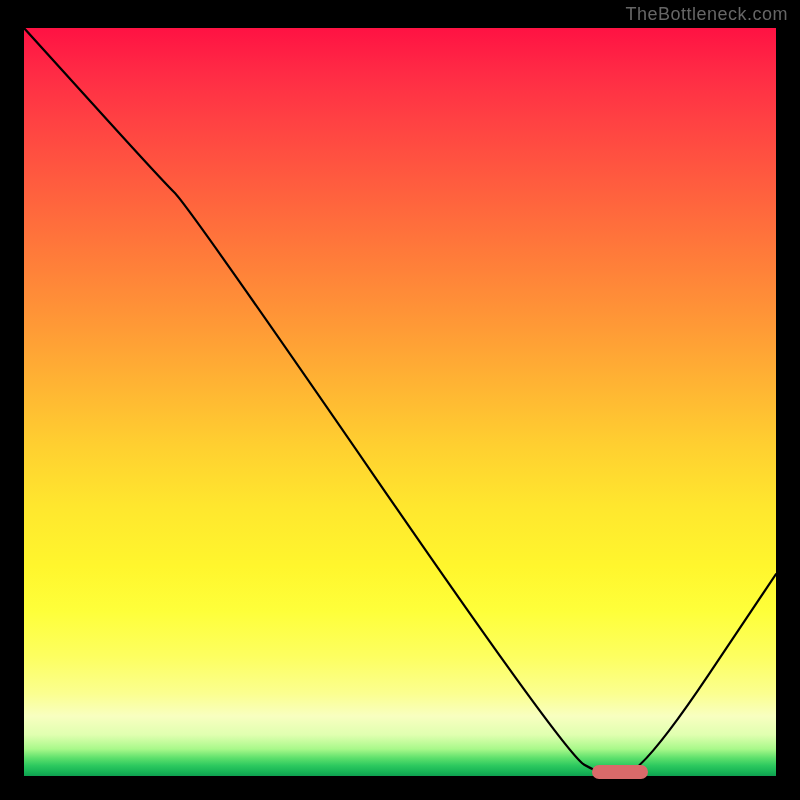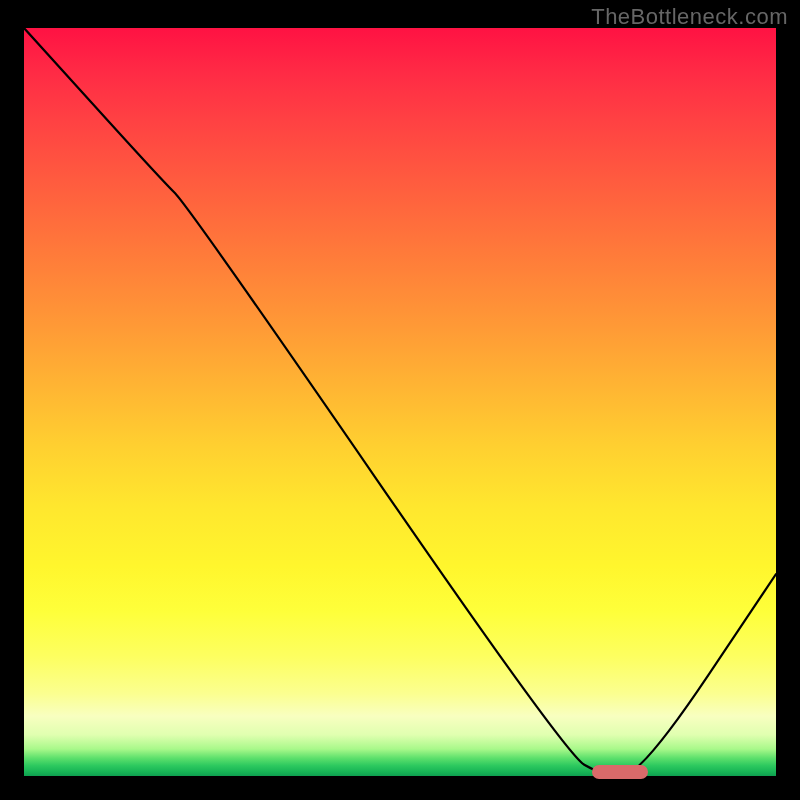--- a/index.html
+++ b/index.html
@@ -9,21 +9,21 @@
     background: #000;
     position: relative;
     font-family: Arial, sans-serif;
     overflow: hidden;
   }
   .watermark {
     position: absolute;
     top: 4px;
     right: 12px;
     color: #666;
-    font-size: 22px;
+    font-size: 18px;
     font-weight: 500;
     z-index: 10;
     letter-spacing: 0.5px;
   }
   .plot-area {
     position: absolute;
     left: 24px;
     top: 28px;
     width: 752px;
     height: 748px;

